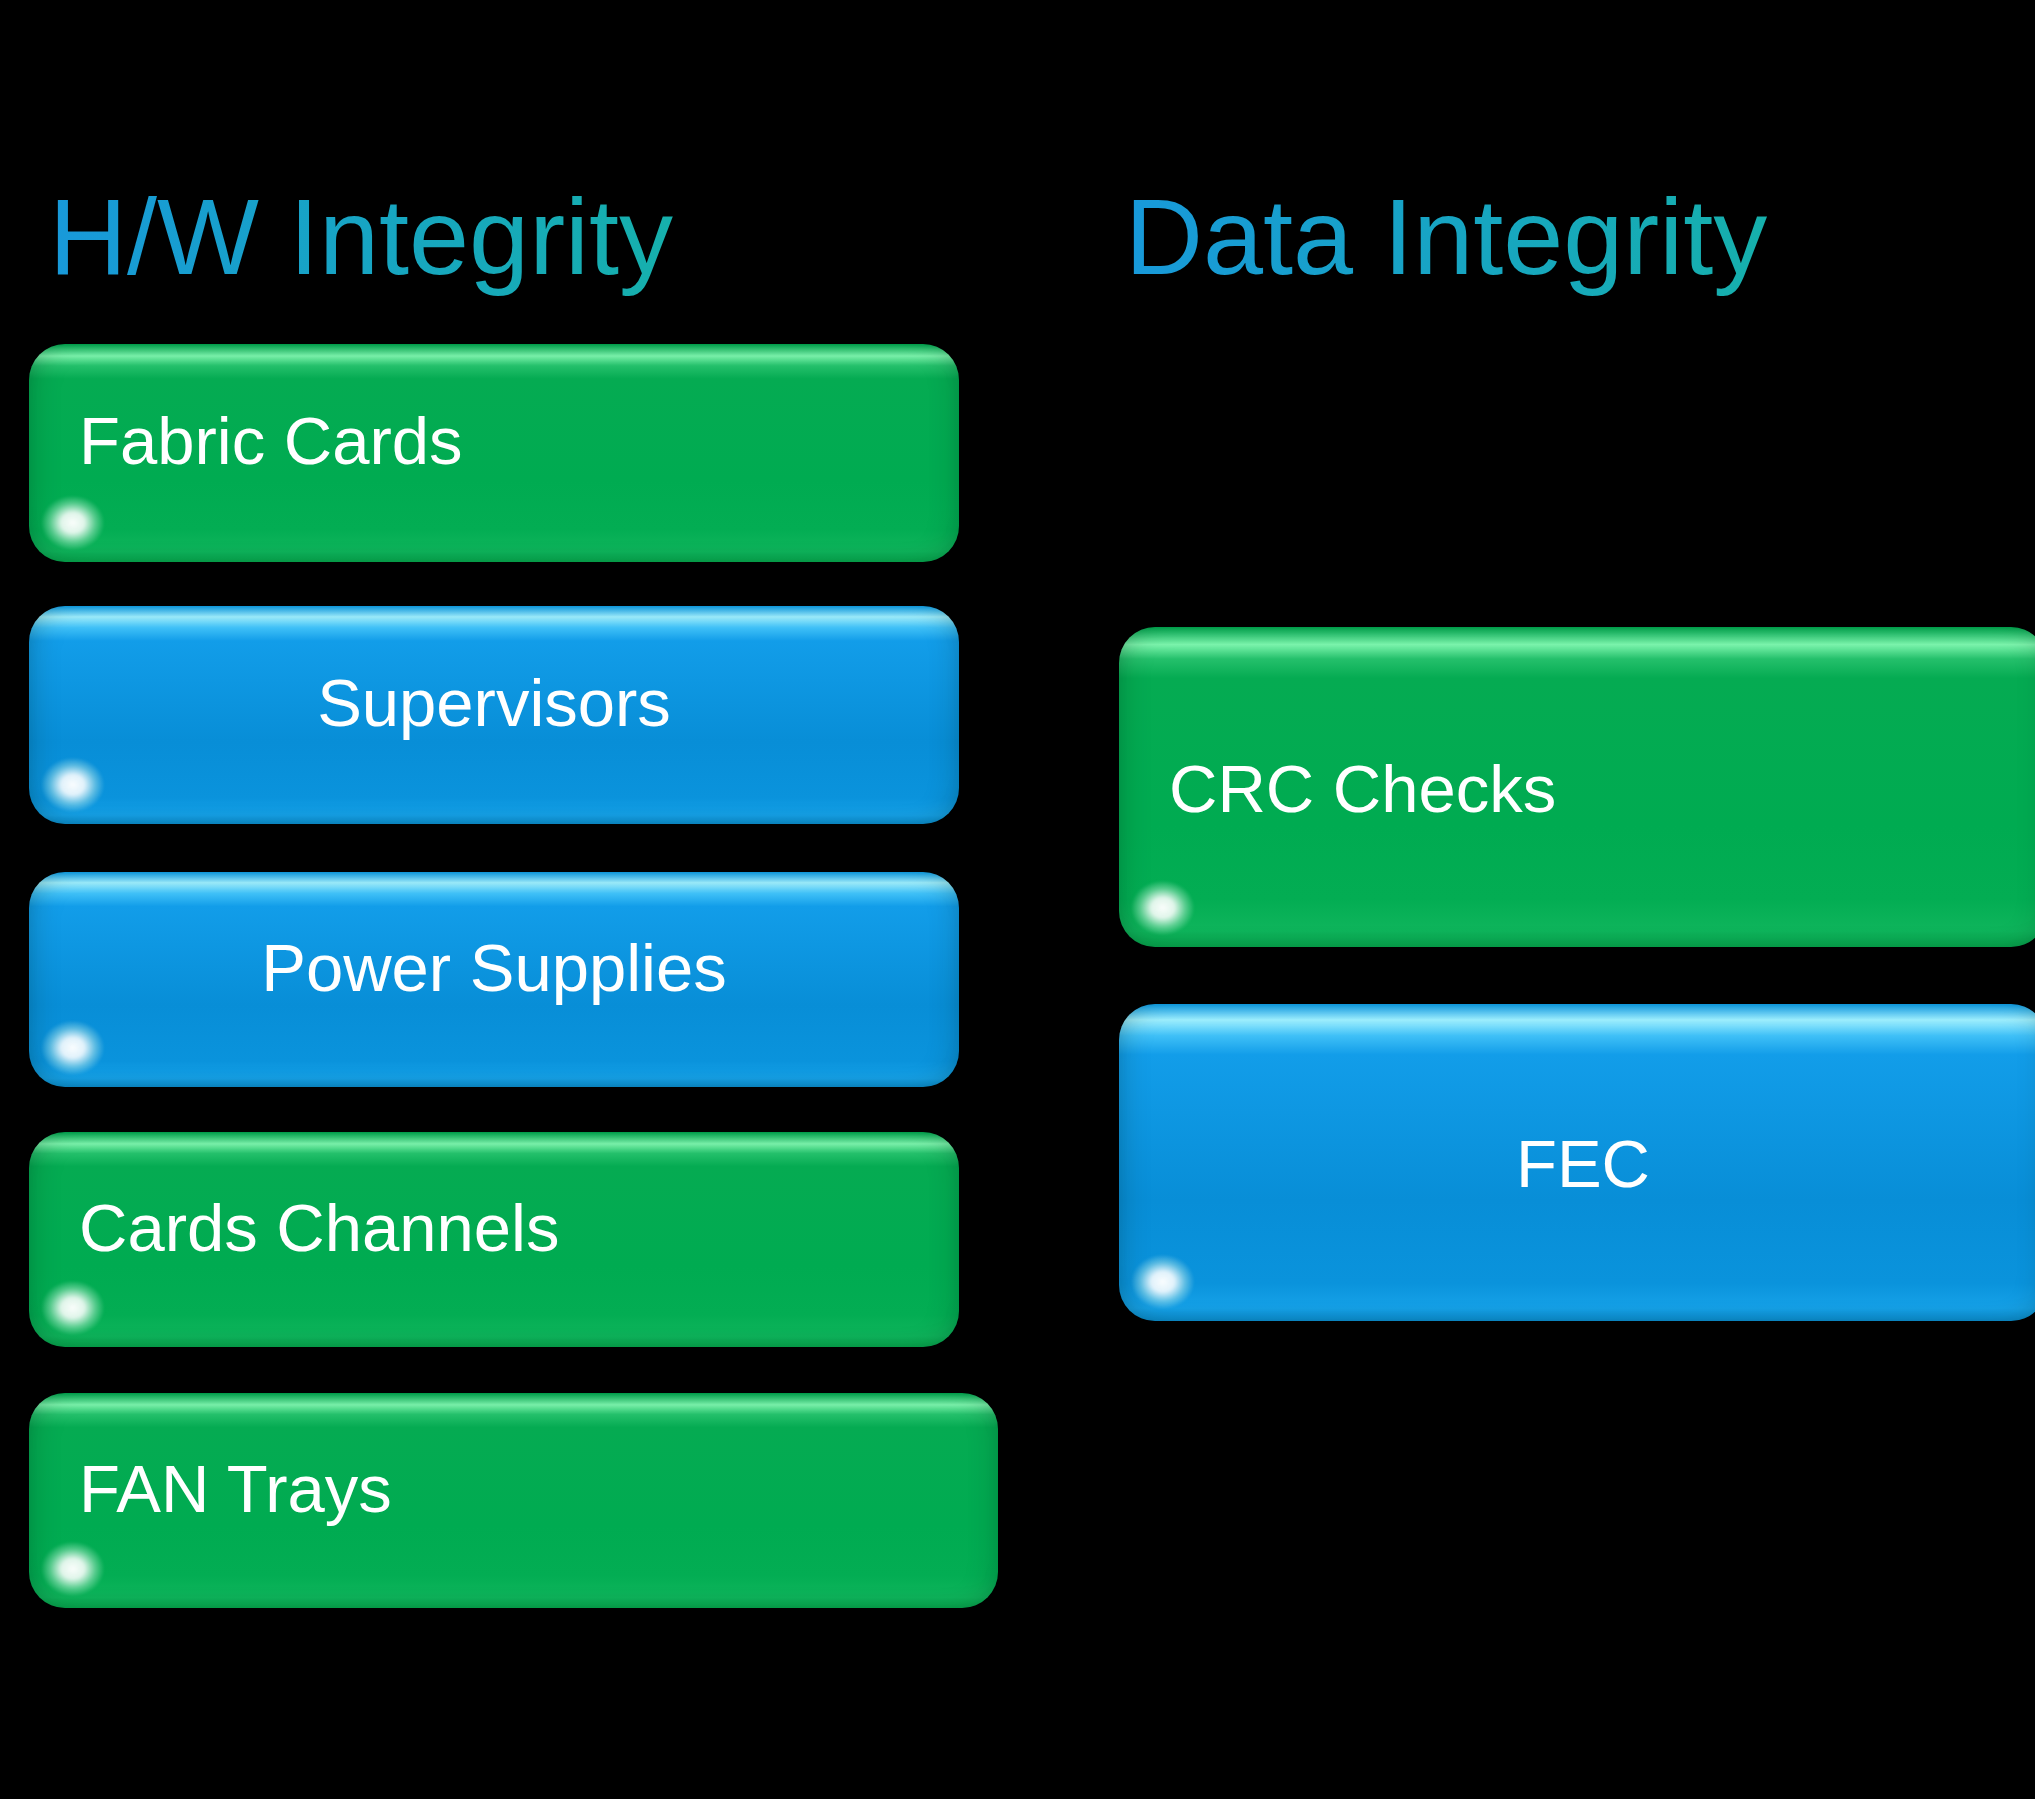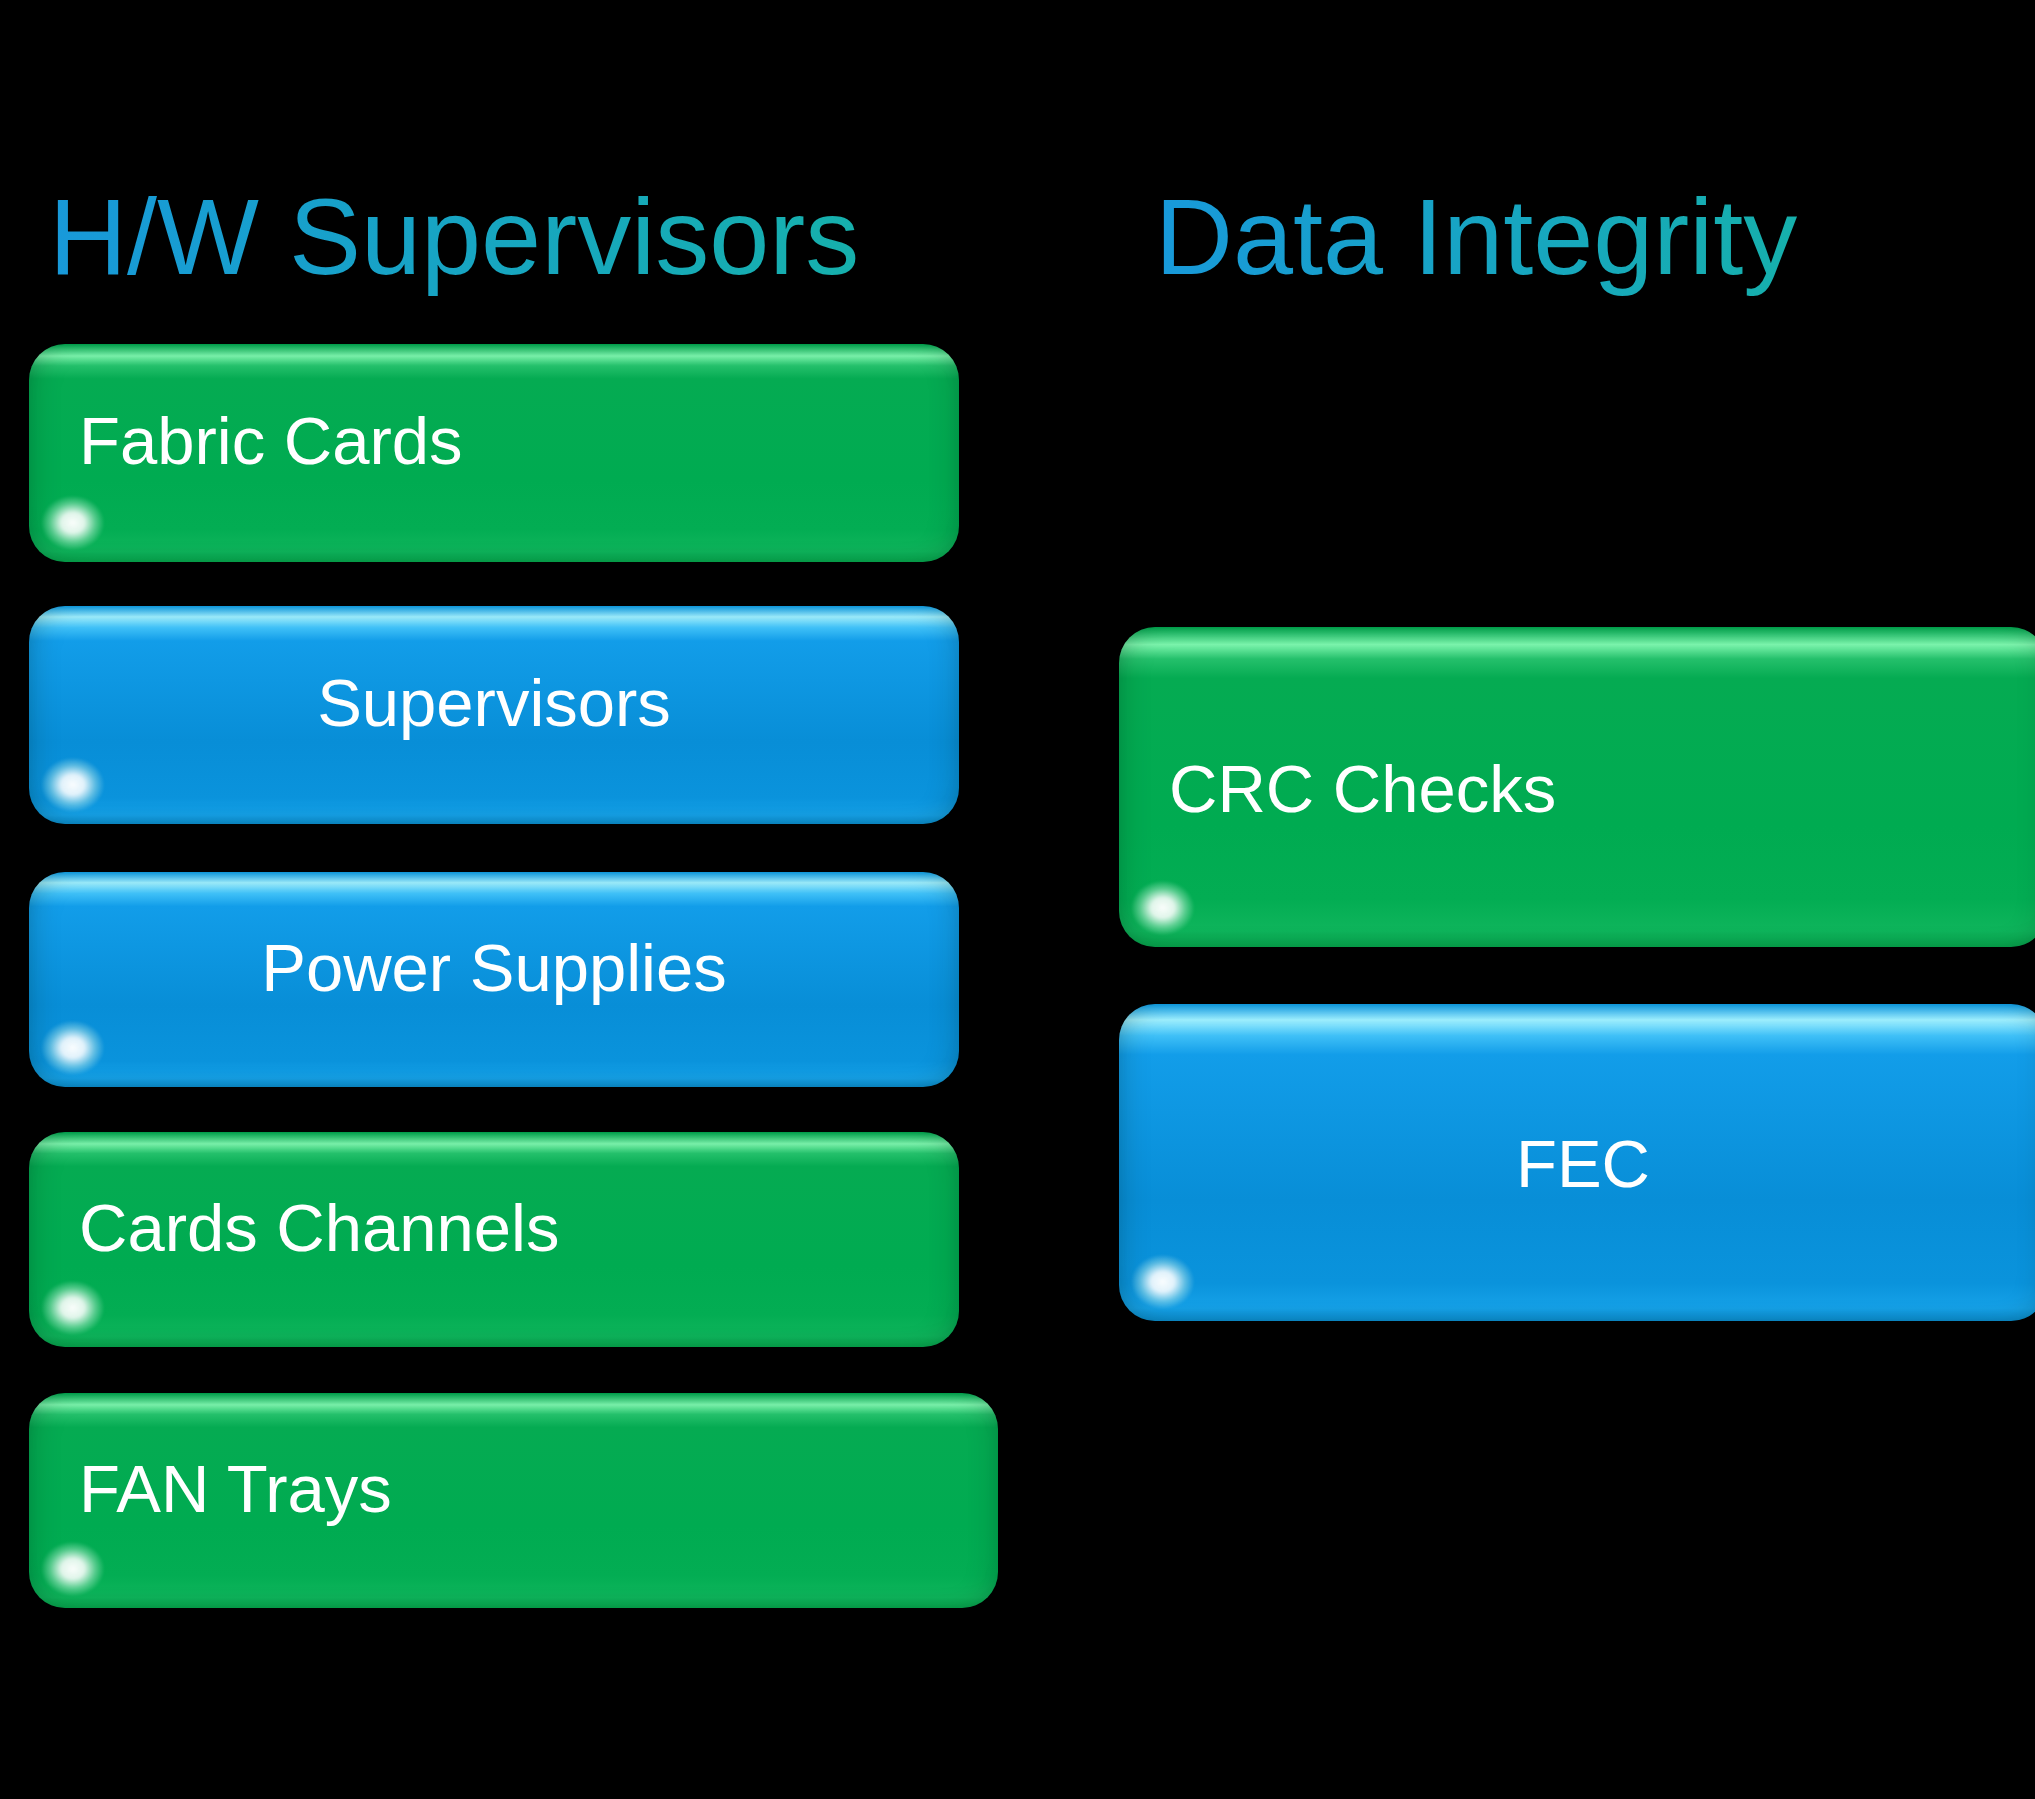--- a/index.html
+++ b/index.html
@@ -96,22 +96,22 @@
       rgba(255, 255, 255, 0) 78%);
     filter: blur(0.8px);
     pointer-events: none;
   }
 </style>
 </head>
 <body>
 
 <div class="slide">
 
-  <h2 class="col-heading" style="left:49px">H/W Supervisors</h2>
-  <h2 class="col-heading" style="left:1155px">Data Integrity</h2>
+  <h2 class="col-heading" style="left:49px">H/W Integrity</h2>
+  <h2 class="col-heading" style="left:1125px">Data Integrity</h2>
 
   <div class="box green" style="left:29px;top:344px;width:930px;height:218px">
     <span class="label">Fabric Cards</span>
   </div>
   <div class="box blue" style="left:29px;top:606px;width:930px;height:218px">
     <span class="label">Supervisors</span>
   </div>
   <div class="box blue" style="left:29px;top:872px;width:930px;height:215px">
     <span class="label">Power Supplies</span>
   </div>

